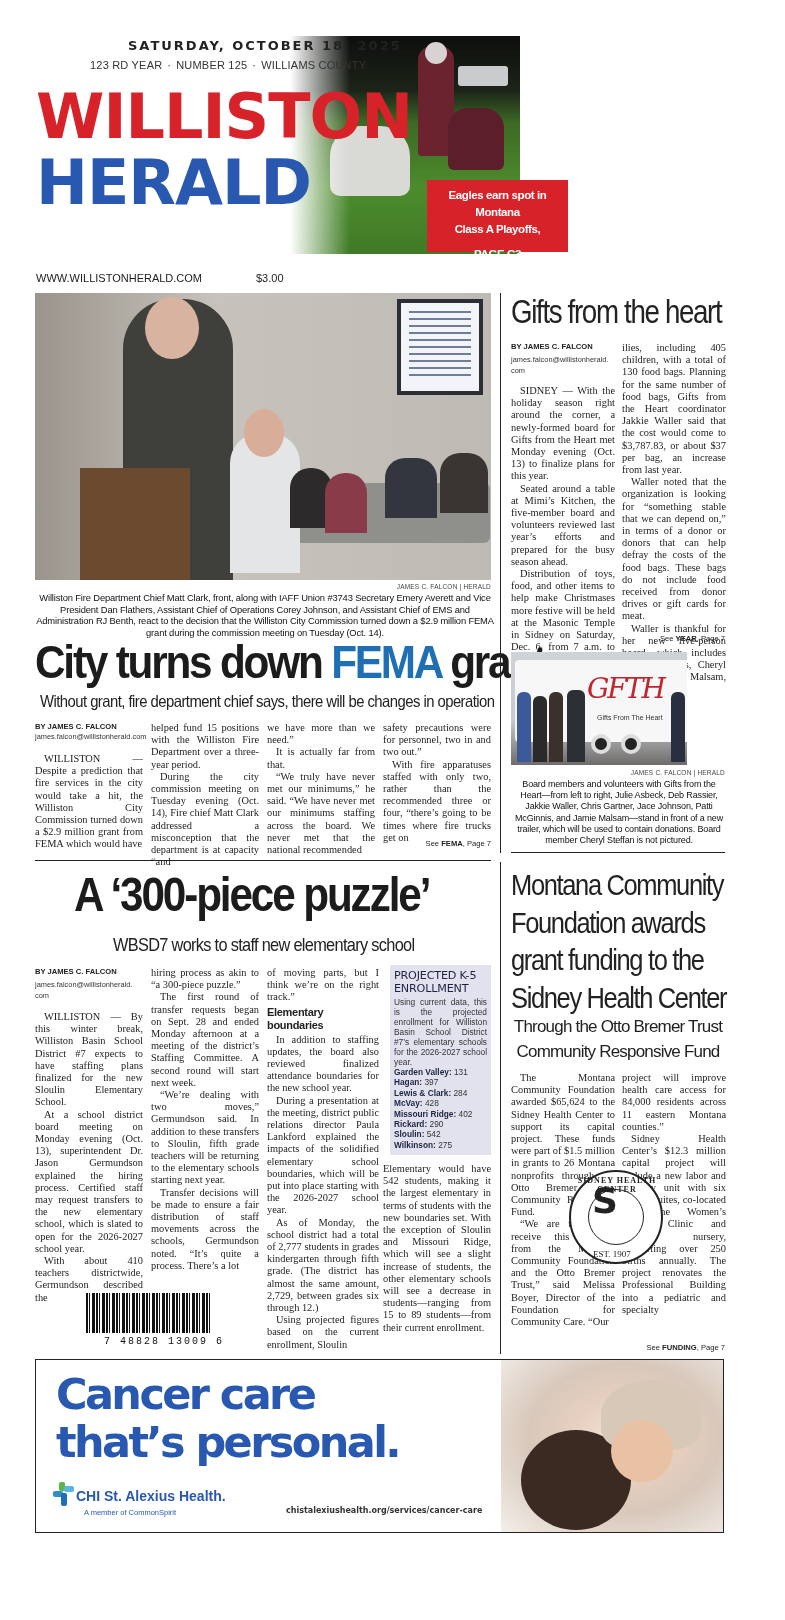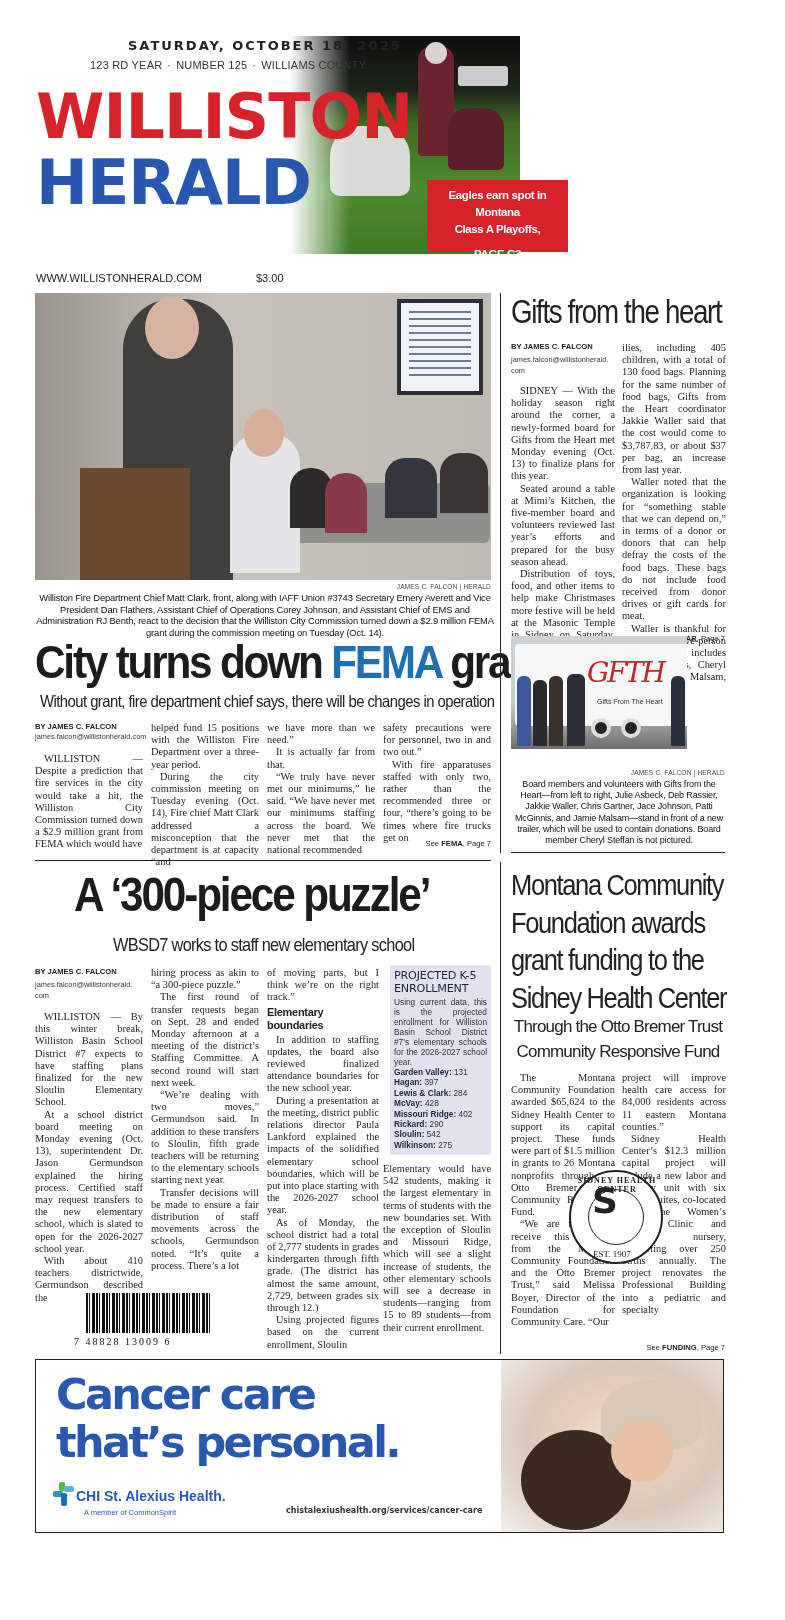--- a/index.html
+++ b/index.html
@@ -51,21 +51,21 @@
   .col p { text-indent: 9px; }
   .col p.noind { text-indent: 0; }
   .jump { font-family: "Liberation Sans", sans-serif; font-size: 7.6px; color: #222; text-align: right; }
   .jump b { font-weight: bold; }
 
   .rule-v { position: absolute; width: 1px; background: #222; }
   .rule-h { position: absolute; height: 1px; background: #222; }
 
   .h-gifts { left: 511px; top: 293px; font-family: "Liberation Sans", sans-serif; font-size: 33px; line-height: 38px; color: #222; letter-spacing: -1.6px; transform: scaleX(0.84); transform-origin: left top; white-space: nowrap; }
 
-  .photo-gifts { left: 511px; top: 636px; width: 176px; height: 113px; overflow: hidden; background: linear-gradient(180deg,#cfd3d8 0%, #c6cbd0 60%, #6f6c6a 100%); }
+  .photo-gifts { left: 511px; top: 652px; width: 176px; height: 113px; overflow: hidden; background: linear-gradient(180deg,#cfd3d8 0%, #c6cbd0 60%, #6f6c6a 100%); }
   .trailer { position:absolute; left: 4px; top: 8px; width: 206px; height: 82px; background: #f6f7f6; border-radius: 4px; }
   .trailer .logo { position:absolute; left: 72px; top: 12px; font-family: "DejaVu Serif", serif; font-style: italic; font-size: 28px; color: #c0262f; letter-spacing: -2px; }
   .trailer .sub { position:absolute; left: 82px; top: 54px; font-family: "Liberation Sans", sans-serif; font-size: 7px; color: #333; }
   .wheel { position:absolute; top: 82px; width: 20px; height: 20px; border-radius: 50%; background: #222; border: 4px solid #ddd; }
   .ppl { position:absolute; width: 14px; border-radius: 6px 6px 0 0; }
 
   .h-pz { left: 74px; top: 868px; font-family: "Liberation Sans", sans-serif; font-weight: bold; font-size: 48px; line-height: 54px; color: #1c1c1c; letter-spacing: -2.4px; transform: scaleX(0.88); transform-origin: left top; white-space: nowrap; }
 
   .sidebar { left: 390px; top: 965px; width: 101px; height: 190px; background: #e2e2ee; padding: 5px 4px; }
   .sidebar .t { font-family: "DejaVu Sans", sans-serif; font-weight: normal; font-size: 11.2px; line-height: 12.5px; color: #1d2440; letter-spacing: -0.2px; }
@@ -78,21 +78,21 @@
   .h-mcf { left: 511px; top: 866px; font-family: "Liberation Sans", sans-serif; font-size: 30px; line-height: 37.5px; color: #222; letter-spacing: -1.6px; transform: scaleX(0.85); transform-origin: left top; white-space: nowrap; }
   .deck-mcf { left: 505px; top: 1014px; width: 226px; text-align: center; font-family: "Liberation Sans", sans-serif; font-size: 17px; line-height: 25px; color: #222; letter-spacing: -0.8px; }
 
   .seal { left: 569px; top: 1170px; width: 94px; height: 94px; border-radius: 50%; border: 2px solid #222; background: #fff; }
   .seal .inner { position:absolute; left: 17px; top: 17px; width: 56px; height: 56px; border-radius: 50%; border: 1.5px solid #222; }
   .seal .s { position:absolute; left: 21px; top: 8px; font-family: "DejaVu Sans", sans-serif; font-weight: bold; font-size: 36px; color: #222; }
   .seal .est { position:absolute; left: 22px; bottom: 3px; font-family: "Liberation Serif", serif; font-size: 9px; color: #222; }
   .seal .top { position:absolute; left: 6px; top: 4px; width: 80px; text-align: center; font-family: "Liberation Serif", serif; font-size: 8px; font-weight: bold; letter-spacing: 1px; }
 
   .barcode { left: 86px; top: 1293px; width: 124px; height: 40px; background: repeating-linear-gradient(90deg,#111 0 2px,#fff 2px 3px,#111 3px 4px,#fff 4px 6px,#111 6px 9px,#fff 9px 10px); }
-  .barcode-num { left: 74px; top: 1336px; width: 150px; font-family: Liberation Serif, serif; font-size: 10px; color: #111; letter-spacing: 2px; }
+  .barcode-num { left: 74px; top: 1336px; width: 150px; font-family: Liberation Mono, monospace; font-size: 10px; color: #111; letter-spacing: 2px; text-align: right; }
 
   .ad { left: 35px; top: 1359px; width: 689px; height: 174px; border: 1.5px solid #222; overflow: hidden; background: #fff; }
   .ad .head { position:absolute; left: 20px; top: 10px; font-family: "DejaVu Sans", sans-serif; font-weight: bold; font-size: 43px; line-height: 48px; color: #2858b0; letter-spacing: -2.6px; }
   .ad .brand { position:absolute; left: 40px; top: 128px; font-family: "Liberation Sans", sans-serif; font-weight: bold; font-size: 14px; color: #2858b0; }
   .ad .member { position:absolute; left: 48px; top: 148px; font-family: "Liberation Sans", sans-serif; font-size: 7.5px; color: #2858b0; }
   .ad .url { position:absolute; left: 250px; top: 146px; font-family: "DejaVu Sans", sans-serif; font-weight: bold; font-size: 8px; color: #333; }
   .ad .mark { position:absolute; left: 17px; top: 122px; width: 22px; height: 24px; }
   .ad .photo { position:absolute; left: 465px; top: 0; width: 224px; height: 174px; background: radial-gradient(ellipse at 55% 45%, #f3e6dc 0%, #e6cfbf 30%, #d8c8bb 55%, #f4f0eb 100%); }
   .ad .photo .wrap { position:absolute; left: 100px; top: 20px; width: 100px; height: 70px; border-radius: 50% 50% 30% 30%; background: #d7c8b7; }
   .ad .photo .face { position:absolute; left: 110px; top: 60px; width: 62px; height: 62px; border-radius: 50%; background: #e9c2a6; }

